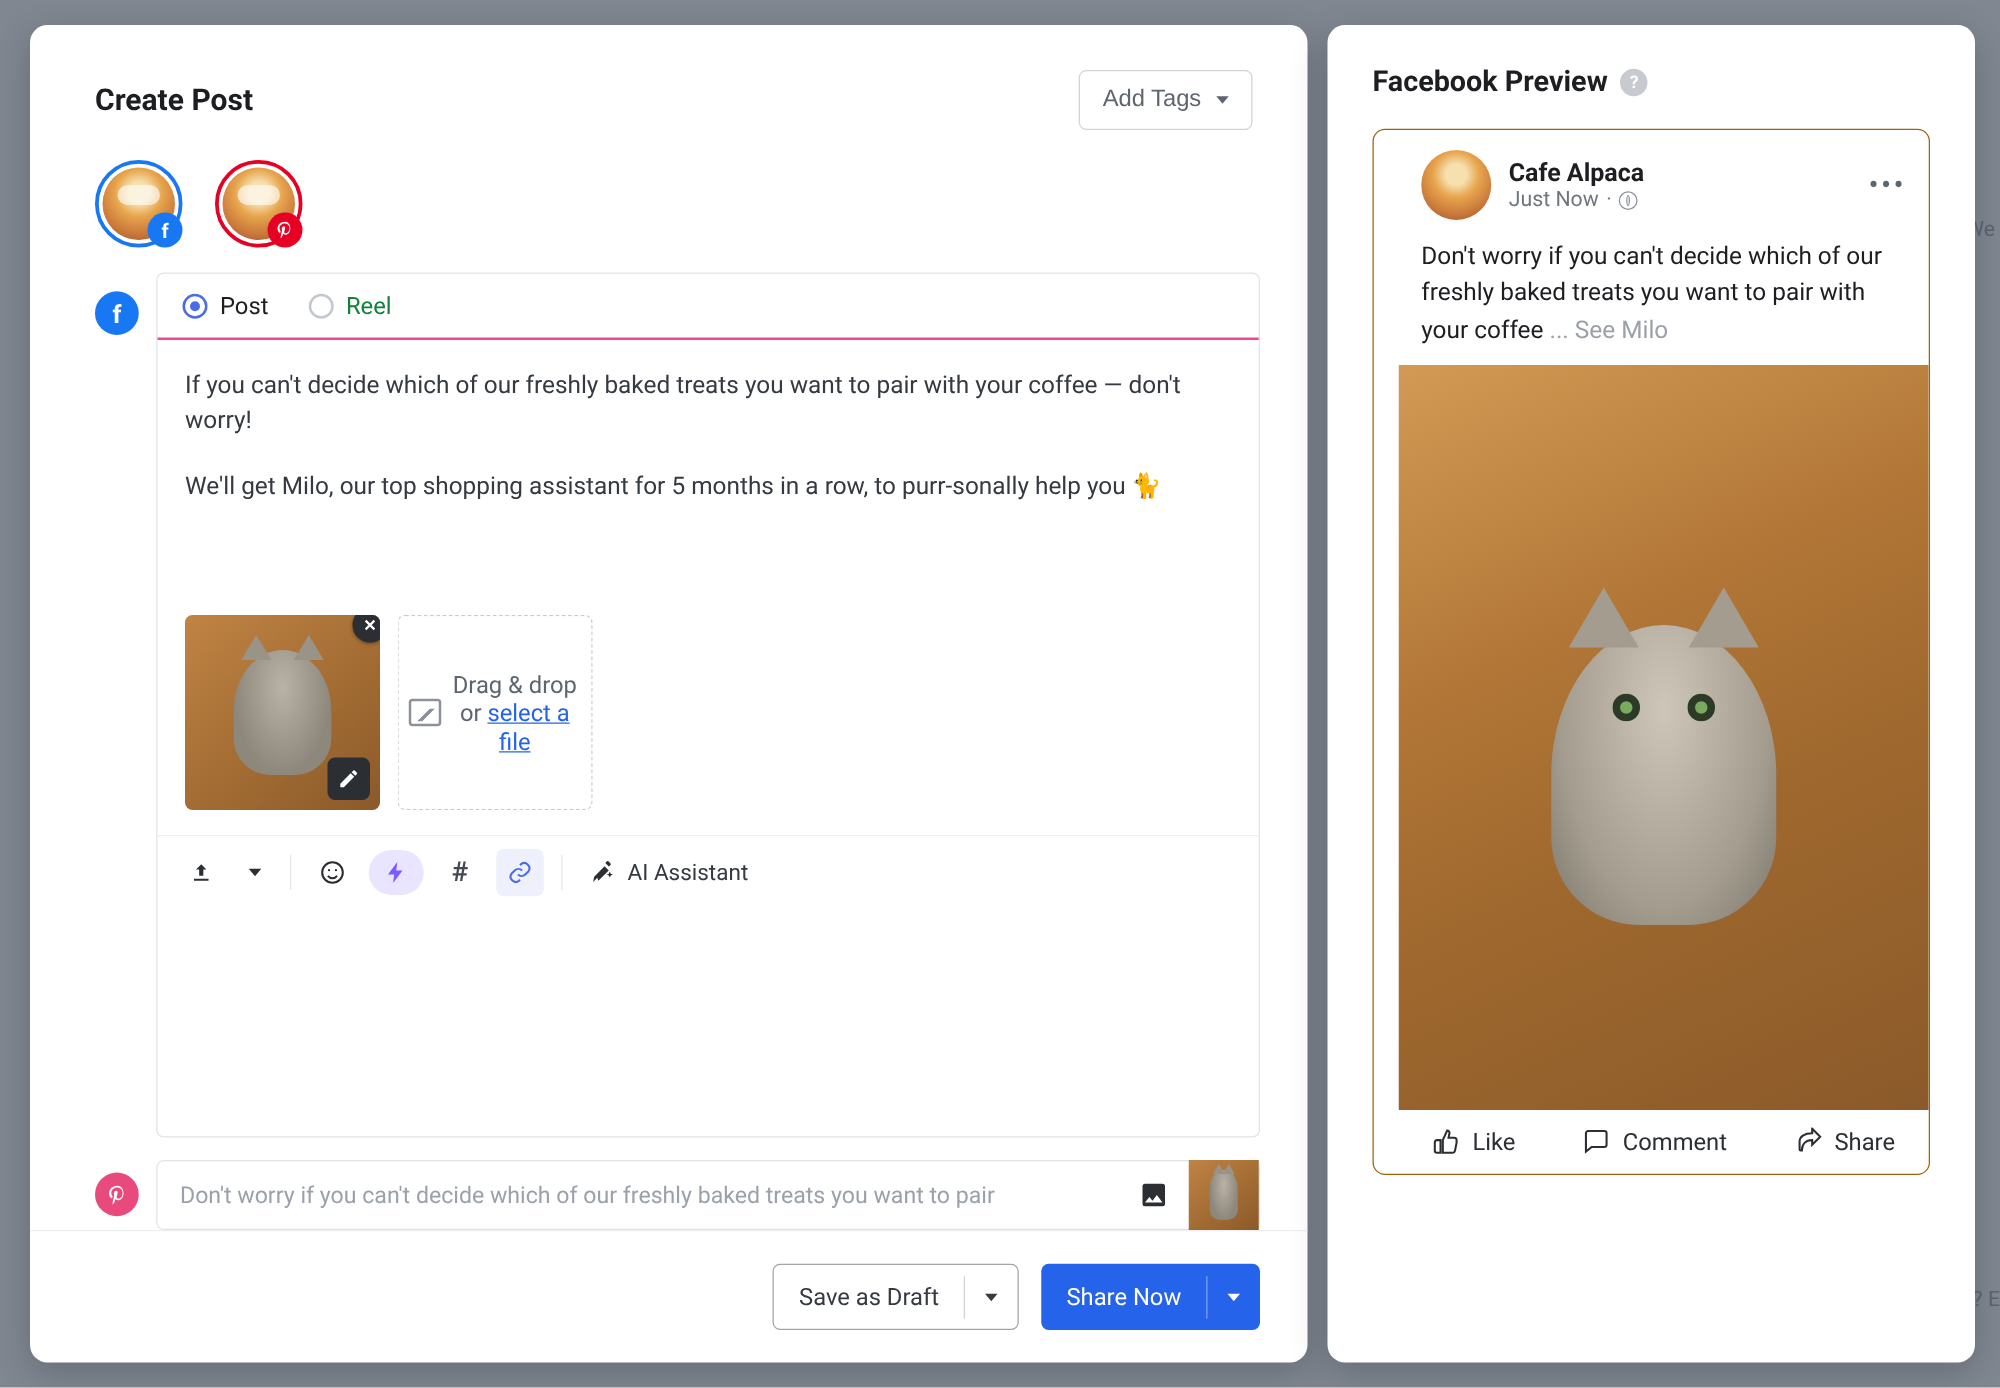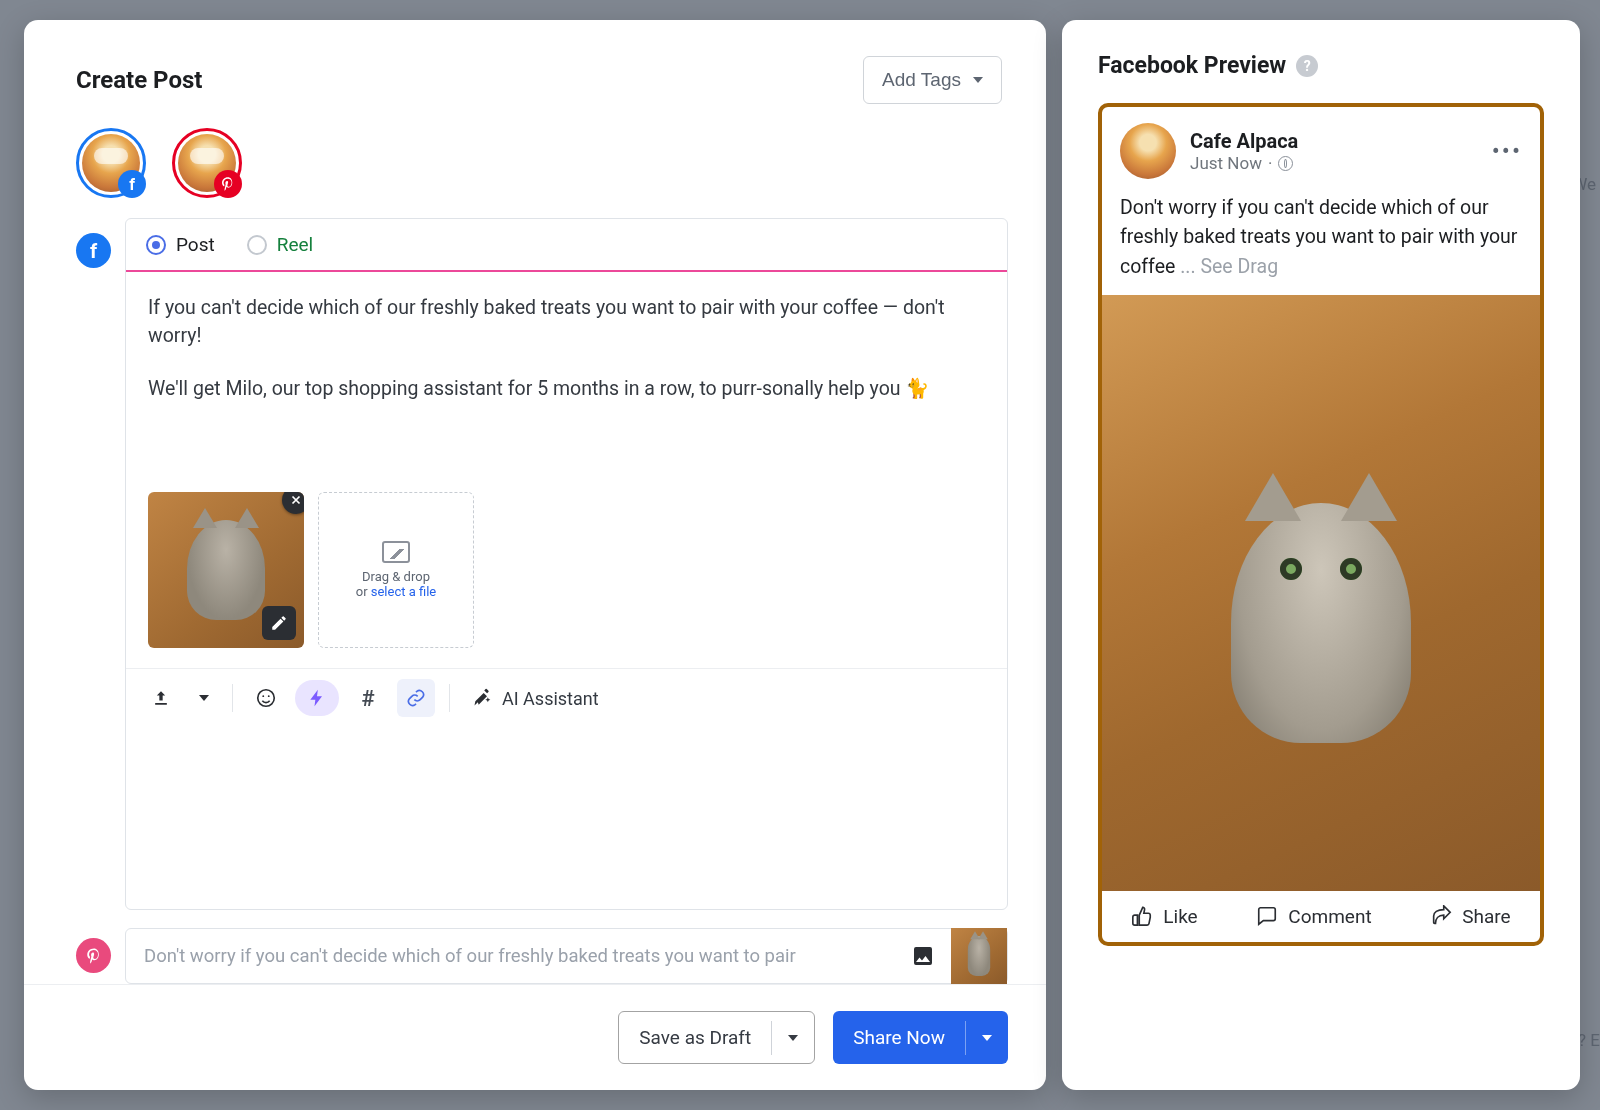--- a/index.html
+++ b/index.html
@@ -38,22 +38,22 @@
   .radio-dot.off { border-color:#c3c8cf; }
   .caption-area { padding: 22px 22px 10px; color: #353a41; font-size: 19.5px; line-height: 1.45; min-height: 220px; }
   .caption-area p + p { margin-top: 24px; }
   .media-row { display:flex; gap:14px; padding: 0 22px 20px; }
   .thumb { position:relative; width:156px; height:156px; border-radius:6px; overflow:hidden; background: linear-gradient(140deg,#c08444,#a06a32 60%,#8b5a2a); display:flex; align-items:center; justify-content:center; }
   .cat-shape { width:78px; height:100px; background: radial-gradient(ellipse at 50% 30%, #b9b2a6, #8e887c 70%); border-radius: 40px 40px 30px 30px / 50px 50px 30px 30px; position:relative; }
   .cat-shape:before,.cat-shape:after{content:"";position:absolute;top:-12px;width:0;height:0;border-left:12px solid transparent;border-right:12px solid transparent;border-bottom:20px solid #9a9387}
   .cat-shape:before{left:6px}.cat-shape:after{right:6px}
   .thumb .remove { position:absolute; top:-6px; right:-6px; width:28px;height:28px;border-radius:50%;background:#2b2e33;color:#fff;display:flex;align-items:center;justify-content:center;font-size:16px;cursor:pointer; box-shadow:0 1px 3px rgba(0,0,0,.4); }
   .thumb .edit { position:absolute; bottom:8px; right:8px; width:34px;height:34px;border-radius:6px;background:#2b2e33;color:#fff;display:flex;align-items:center;justify-content:center;cursor:pointer; }
-  .dropzone { width:156px; height:156px; border:1.5px dashed #c7ccd2; border-radius:6px; display:flex; flex-direction:column; align-items:center; justify-content:center; gap:6px; text-align:center; color:#5d6571; font-size:13px; padding:8px; }
-  .dropzone .link { color:#2563eb; cursor:pointer; }
+  .dropzone { width:156px; height:156px; border:1.5px dashed #c7ccd2; border-radius:6px; display:flex; flex-direction:row; align-items:center; justify-content:center; gap:6px; text-align:center; color:#5d6571; font-size:19px; padding:8px; }
+  .dropzone .link { color:#2563eb; cursor:pointer;text-decoration:underline; }
   .img-icon { width:28px; height:22px; border:2px solid #8c919a; border-radius:3px; position:relative; }
   .img-icon:after{content:"";position:absolute;bottom:2px;left:2px;right:2px;height:10px;background:linear-gradient(135deg,transparent 45%,#8c919a 46% 60%,transparent 61%);}
   .toolbar { border-top:1px solid #eceef1; display:flex; align-items:center; gap:10px; padding:10px 16px; }
   .tool-btn { width:38px; height:38px; border-radius:6px; display:flex; align-items:center; justify-content:center; color:#444a53; cursor:pointer; }
   .tool-btn.sm { width:28px; }
   .pill { background:#e9e4ff; color:#7c5bff; border-radius:20px; width:44px; height:36px; display:flex;align-items:center;justify-content:center;font-weight:bold; }
   .tool-sep { width:1px; height:28px; background:#e2e5e9; margin:0 4px; }
   .ai-btn { display:flex; align-items:center; gap:10px; color:#343a42; font-size:18px; padding:0 8px; cursor:pointer; }
   
   .pin-row { display:flex; gap:14px; padding: 18px 38px 0 52px; }
@@ -68,21 +68,21 @@
   .btn-draft { border:1px solid #a3a3a3; background:#fff; color:#363b43; }
   .btn-draft .label, .btn-primary .label { padding:14px 20px; }
   .btn-draft .split, .btn-primary .split { border-left:1px solid #cfd3d9; padding:14px 16px; display:flex; }
   .btn-primary { background:#2563eb; color:#fff; border:none; }
   .btn-primary .split { border-left:1px solid rgba(255,255,255,.4); }
   .caret-down { width:0;height:0;border-left:5px solid transparent;border-right:5px solid transparent;border-top:6px solid currentColor; }
   
   .preview-header { display:flex; align-items:center; gap:10px; margin-bottom:24px; }
   .preview-title { font-size:23px; font-weight:700; }
   .help-badge { width:22px;height:22px;border-radius:50%;background:#c7cbd1;color:#fff;font-size:14px;display:flex;align-items:center;justify-content:center;font-weight:bold; cursor:pointer; }
-  .fb-card { border:4px solid #a16207; border-radius:10px; overflow:hidden; }
+  .fb-card { border:1px solid #a16207; border-radius:10px; overflow:hidden;padding-left:20px; }
   .fb-card-header { display:flex; align-items:center; gap:14px; padding:16px 18px 10px; }
   .fb-avatar { width:56px;height:56px;border-radius:50%; background: radial-gradient(circle at 50% 35%, #f6e0b0 18%, #e7a54d 40%, #c9773a 70%, #8f4d2a 100%); }
   .fb-meta { flex:1; }
   .fb-page-name { font-weight:700; font-size:20px; }
   .fb-sub { color:#70767d; font-size:17px; display:flex; align-items:center; gap:6px; }
   .globe { width:15px;height:15px;border-radius:50%;border:1.5px solid #8a9099;position:relative; }
   .globe:after{content:"";position:absolute;inset:2px 5px;border:1px solid #8a9099;border-radius:50%}
   .more-dots { color:#5d6571; font-size:24px; letter-spacing:2px; cursor:pointer; }
   .fb-text { padding:4px 18px 14px; font-size:19.5px; line-height:1.5; color:#1c1e21; }
   .see-more { color:#9ba1a9; }
@@ -265,21 +265,21 @@
           <div class="fb-page-name">Cafe Alpaca</div>
           <div class="fb-sub">
             <span>Just Now</span>
             <span>·</span>
             <span class="globe"></span>
           </div>
         </div>
         <div class="more-dots">•••</div>
       </div>
       <div class="fb-text">
-        <span>Don't worry if you can't decide which of our freshly baked treats you want to pair with your coffee </span><span class="see-more">... See Drag</span>
+        <span>Don't worry if you can't decide which of our freshly baked treats you want to pair with your coffee </span><span class="see-more">... See Milo</span>
       </div>
       <div class="fb-image">
         <div class="cat-large">
           <div class="eyes">
               <span></span>
               <span></span>
             </div>
         </div>
       </div>
       <div class="fb-actions">

